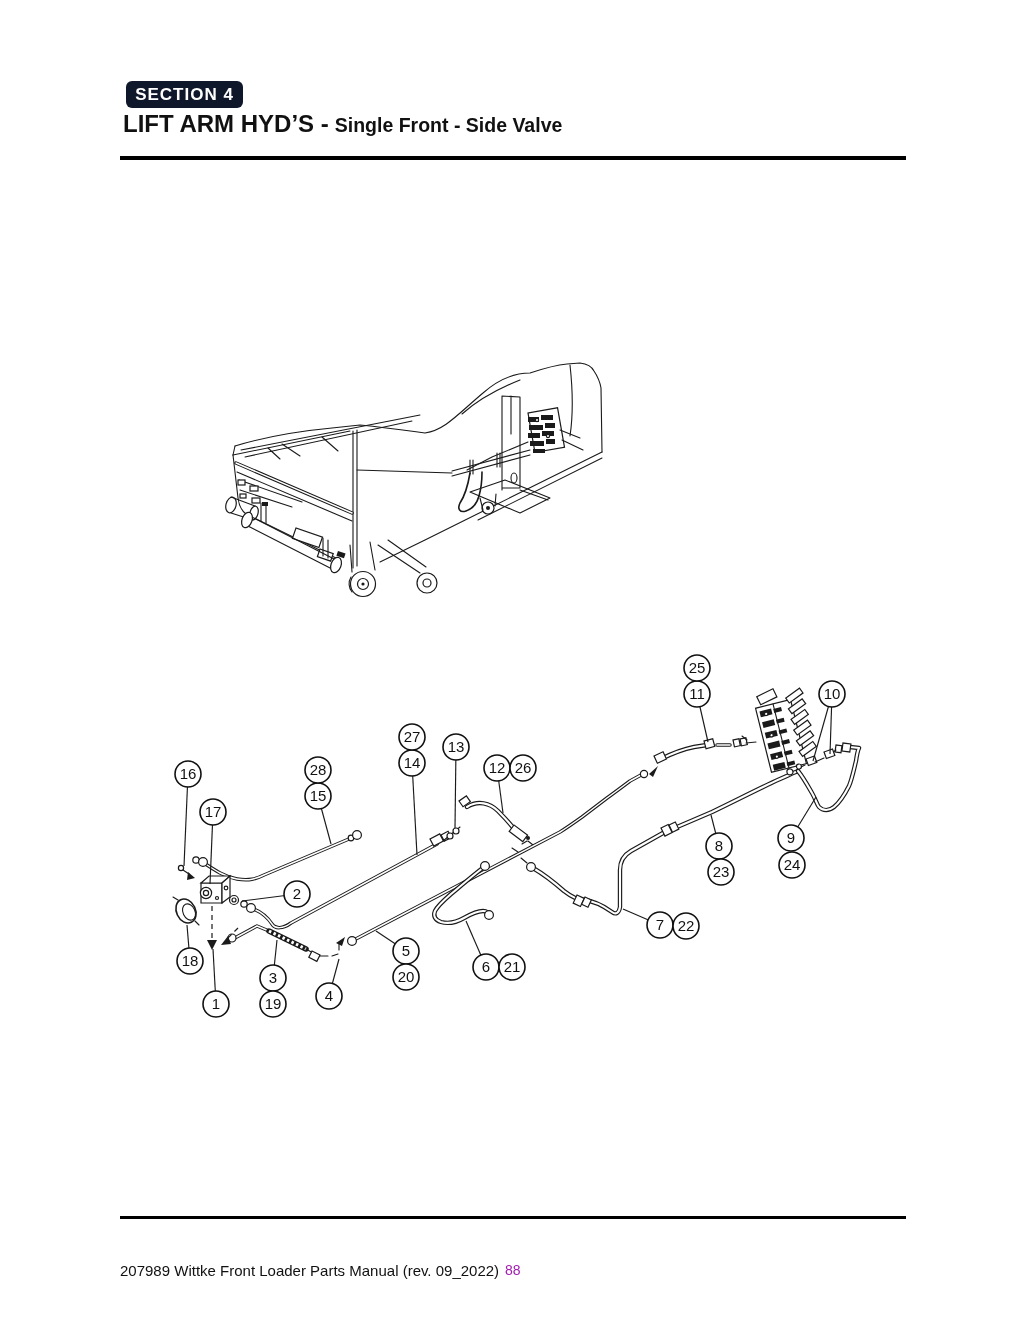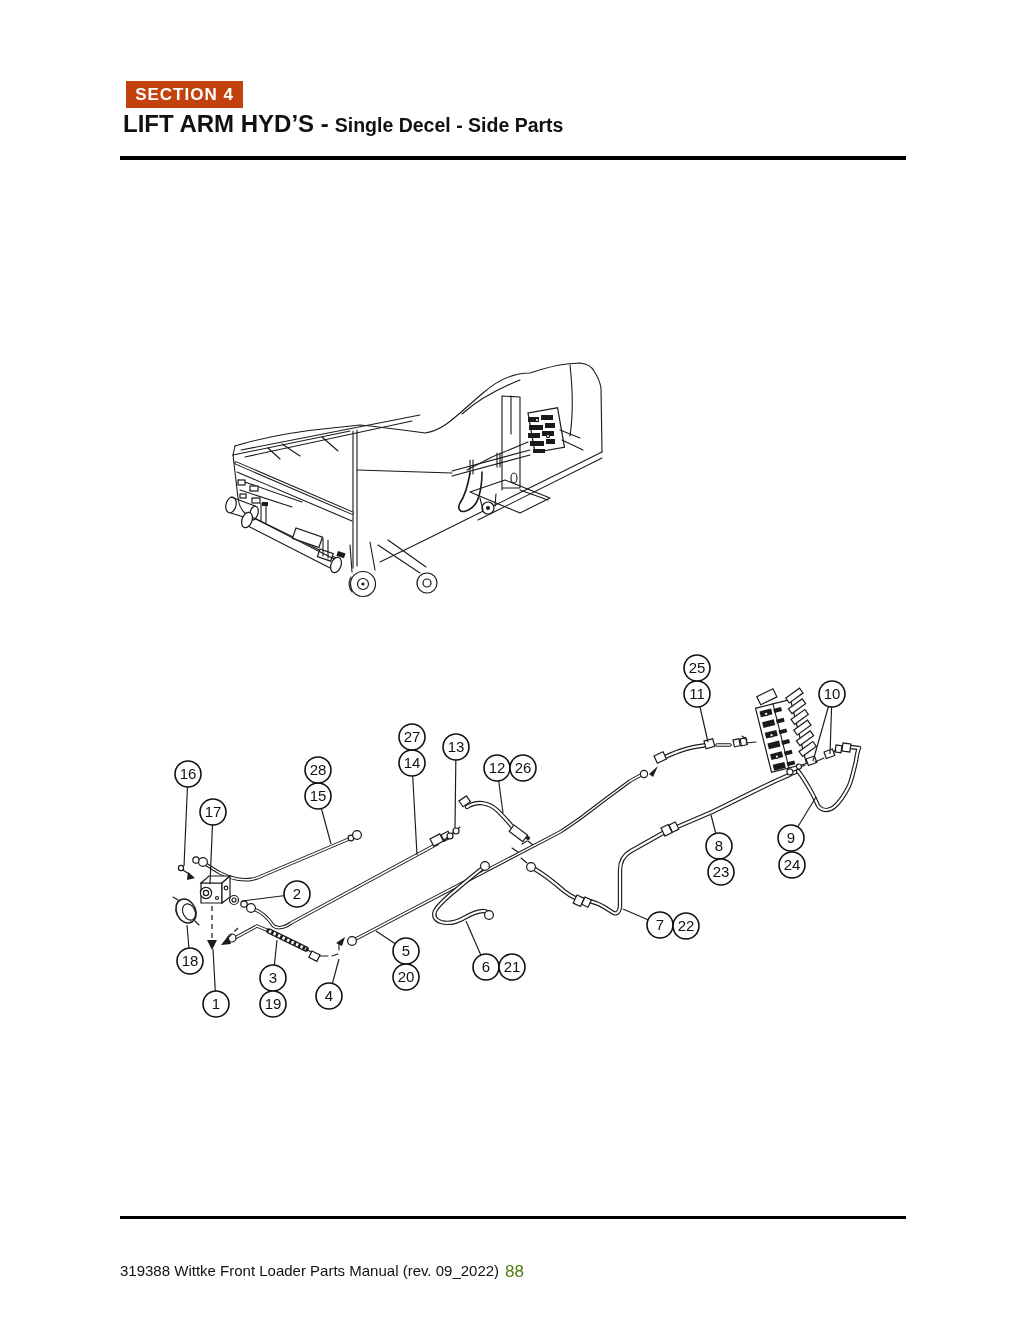--- a/index.html
+++ b/index.html
@@ -1,26 +1,26 @@
 <!DOCTYPE html>
 <html><head>
 <meta charset="utf-8">
 <style>
   html,body{margin:0;padding:0;background:#fff;}
   .page{position:relative;width:1024px;height:1326px;background:#ffffff;overflow:hidden;
         font-family:"Liberation Sans",sans-serif;color:#111;}
-  .section-badge{position:absolute;left:126px;top:81px;width:117px;height:27px;background:#c2410c;
-        color:#fff;font-weight:bold;font-size:17px;line-height:27px;text-align:center;letter-spacing:1px;}
+  .section-badge{position:absolute;left:126px;top:81px;width:117px;height:27px;background:#0f172a;
+        color:#fff;font-weight:bold;font-size:17px;line-height:27px;text-align:center;letter-spacing:1px;border-radius:6px;}
   .title-line{position:absolute;left:123px;top:110px;white-space:nowrap;}
   .title-main{font-size:24px;font-weight:bold;letter-spacing:0px;}
   .title-sub{font-size:19.5px;font-weight:bold;margin-left:6px;}
   .rule-top{position:absolute;left:120px;top:156px;width:786px;height:4px;background:#000;}
   .rule-bottom{position:absolute;left:120px;top:1216px;width:786px;height:3px;background:#000;}
   .footer-line{position:absolute;left:120px;top:1262px;width:786px;font-size:15px;color:#111;}
-  .footer-page{position:absolute;left:505px;top:1262px;font-size:17px;color:#4d7c0f;}
+  .footer-page{position:absolute;left:505px;top:1262px;font-size:14px;color:#a21caf;}
   svg{position:absolute;left:0;top:0;}
   .ln{fill:none;stroke:#1a1a1a;stroke-width:1.1;stroke-linecap:round;stroke-linejoin:round;}
   .ln2{fill:none;stroke:#1a1a1a;stroke-width:1.6;stroke-linecap:round;stroke-linejoin:round;}
   .tubeC{fill:none;stroke:#1a1a1a;stroke-width:4.4;stroke-linecap:round;stroke-linejoin:round;}
   .tubeW{fill:none;stroke:#ffffff;stroke-width:2.1;stroke-linecap:round;stroke-linejoin:round;}
   .thinC{fill:none;stroke:#1a1a1a;stroke-width:3.5;stroke-linecap:round;stroke-linejoin:round;}
   .thinW{fill:none;stroke:#ffffff;stroke-width:1.5;stroke-linecap:round;stroke-linejoin:round;}
   .fit{fill:#fff;stroke:#1a1a1a;stroke-width:1.2;}
   .blk{fill:#1a1a1a;stroke:none;}
   .dash{fill:none;stroke:#1a1a1a;stroke-width:1.2;stroke-dasharray:5 4;}
@@ -28,21 +28,21 @@
   .callout-circle{fill:#fff;stroke:#111;stroke-width:1.6;}
   .callout-text{font-family:"Liberation Sans",sans-serif;font-size:15px;fill:#111;text-anchor:middle;}
 </style>
 </head>
 <body>
 
 <div class="page">
 
   <div class="section-badge">SECTION  4</div>
   <div class="title-line">
-    <span class="title-main">LIFT ARM HYD’S -</span><span class="title-sub">Single Decel - Side Parts</span>
+    <span class="title-main">LIFT ARM HYD’S -</span><span class="title-sub">Single Front - Side Valve</span>
   </div>
   <div class="rule-top"></div>
 
   <svg id="diagram-svg" width="1024" height="1326" viewBox="0 0 1024 1326">
 
     <g>
 
       <path class="ln" d="M235,446 C268,436 300,431 332,428 L360,425 C390,428 410,431 425,433 C445,430 458,414 483,393 C500,378 515,373 530,373 C542,369 556,365 567,364 L580,363 C588,364 592,367 594,371 C598,377 600,382 601,388 L602,452"></path>
 
       <path class="ln" d="M233,455 L350,431"></path>
@@ -418,15 +418,15 @@
           </g>
           <g>
             <circle cx="318" cy="770" r="13" class="callout-circle"></circle>
             <text x="318" y="775.2" class="callout-text">28</text>
           </g>
         </g>
     </g>
   </svg>
 
   <div class="rule-bottom"></div>
-  <div class="footer-line">319388 Wittke Front Loader Parts Manual (rev. 09_2022)</div>
+  <div class="footer-line">207989 Wittke Front Loader Parts Manual (rev. 09_2022)</div>
   <div class="footer-page">88</div>
 </div>
 
 </body></html>

